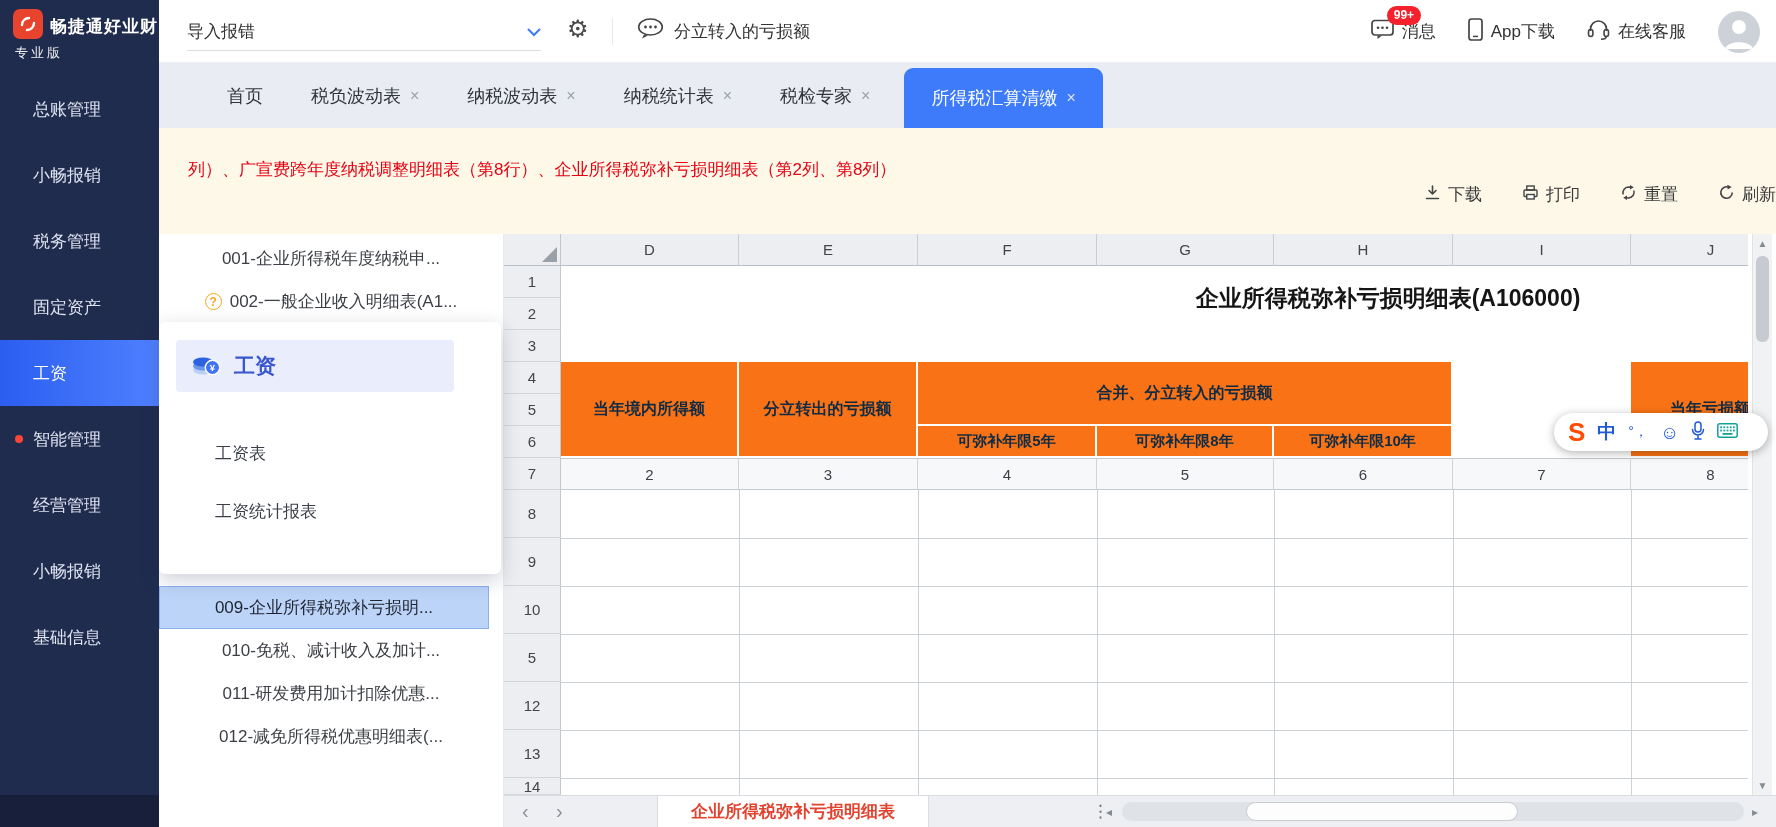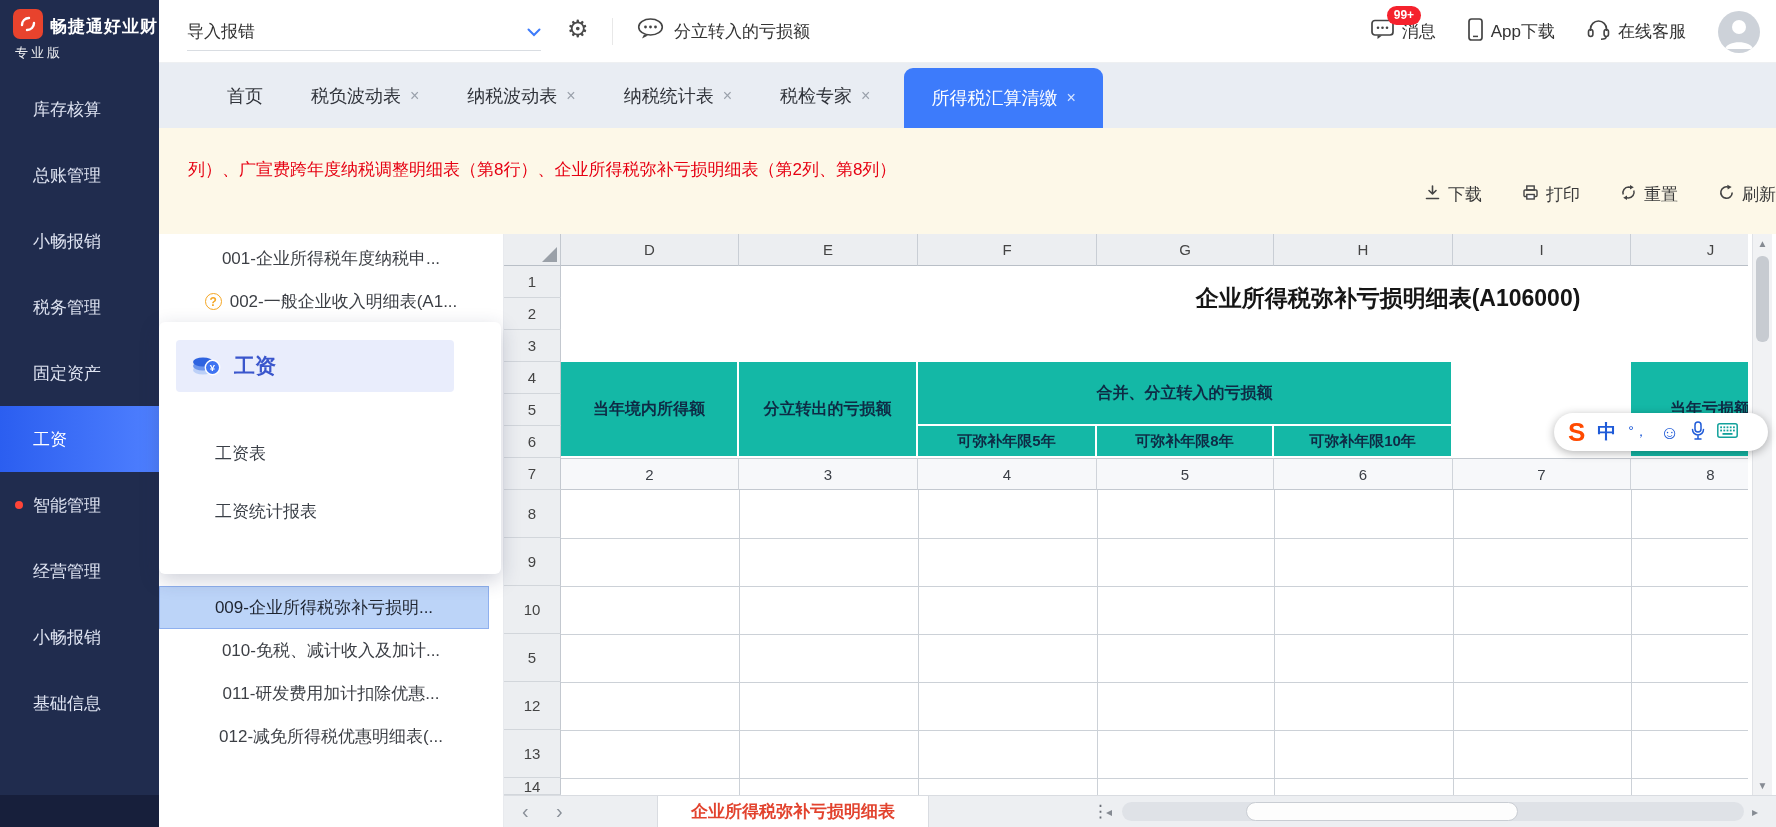--- a/index.html
+++ b/index.html
@@ -55,21 +55,21 @@
   .popup-title{font-size:21px;color:#3a56cc;font-weight:bold;}
   .popup-item{position:absolute;left:56px;height:24px;font-size:17px;color:#3a3f47;cursor:pointer;white-space:nowrap;}
 
   
   #sheet{position:absolute;left:504px;top:234px;width:1244px;height:561px;background:#fff;overflow:hidden;}
   .corner{position:absolute;left:0;top:0;width:57px;height:32px;background:#eceef1;border-right:1px solid #c3c8cf;border-bottom:1px solid #b9bfc7;box-sizing:border-box;}
   .corner-tri{position:absolute;right:3px;bottom:3px;width:0;height:0;border-left:15px solid transparent;border-bottom:15px solid #9aa0a8;}
   .ch{position:absolute;top:0;height:32px;background:#eceef1;border-right:1px solid #c9ced5;border-bottom:1px solid #b9bfc7;box-sizing:border-box;display:flex;align-items:center;justify-content:center;font-size:15px;color:#444;}
   .rn{position:absolute;left:0;width:57px;background:#eceef1;border-right:1px solid #c3c8cf;border-bottom:1px solid #d2d6db;box-sizing:border-box;display:flex;align-items:center;justify-content:center;font-size:15px;color:#444;}
   .sheet-title{position:absolute;left:504px;top:32px;width:760px;height:64px;line-height:64px;text-align:center;font-size:23px;font-weight:bold;color:#151515;white-space:nowrap;}
-  .tc{position:absolute;background:#14b8a6;color:#0e2b45;font-weight:bold;display:flex;align-items:center;justify-content:center;box-sizing:border-box;border-right:2px solid #fff;border-bottom:2px solid #fff;white-space:nowrap;overflow:hidden;font-size:16px;}
+  .tc{position:absolute;background:#f97316;color:#0e2b45;font-weight:bold;display:flex;align-items:center;justify-content:center;box-sizing:border-box;border-right:2px solid #fff;border-bottom:2px solid #fff;white-space:nowrap;overflow:hidden;font-size:16px;}
   .tc.sub{font-size:15px;}
   .ix{position:absolute;top:224px;height:32px;background:#f7f8fa;border-right:1px solid #d0d4da;border-top:1px solid #c4c9d0;border-bottom:1px solid #c4c9d0;box-sizing:border-box;display:flex;align-items:center;justify-content:center;font-size:15px;color:#3b3f46;}
   .vl{position:absolute;top:256px;width:1px;height:305px;background:#ccd1d7;}
   .hl{position:absolute;left:57px;width:1187px;height:1px;background:#ccd1d7;}
 
   
   #ime{position:absolute;left:1554px;top:413px;width:214px;height:38px;background:#fff;border-radius:19px;box-shadow:0 2px 10px rgba(0,0,0,.3);display:flex;align-items:center;gap:12px;padding:0 14px;box-sizing:border-box;z-index:40;}
   .ime-logo{font-size:26px;font-weight:bold;color:#ff4a00;line-height:1;}
   .ime-mode{font-size:19px;font-weight:bold;color:#1f5bd8;}
   .ime-punct{font-size:14px;color:#1f5bd8;}
@@ -95,23 +95,20 @@
   <div id="sidebar">
     <div class="brand-icon">
       <svg width="18" height="18" viewBox="0 0 18 18">
           <path d="M3 10c0-4 3-7 7-7m5 5c0 4-3 7-7 7" stroke="#fff" stroke-width="2.4" fill="none" stroke-linecap="round"></path>
         </svg>
     </div>
     <div class="brand-name">畅捷通好业财</div>
     <div class="brand-edition">专业版</div>
 
     <div class="nav">
-      <div class="nav-item">
-          <span>库存核算</span>
-        </div>
       <div class="nav-item">
           <span>总账管理</span>
         </div>
       <div class="nav-item">
           <span>小畅报销</span>
         </div>
       <div class="nav-item">
           <span>税务管理</span>
         </div>
       <div class="nav-item">

